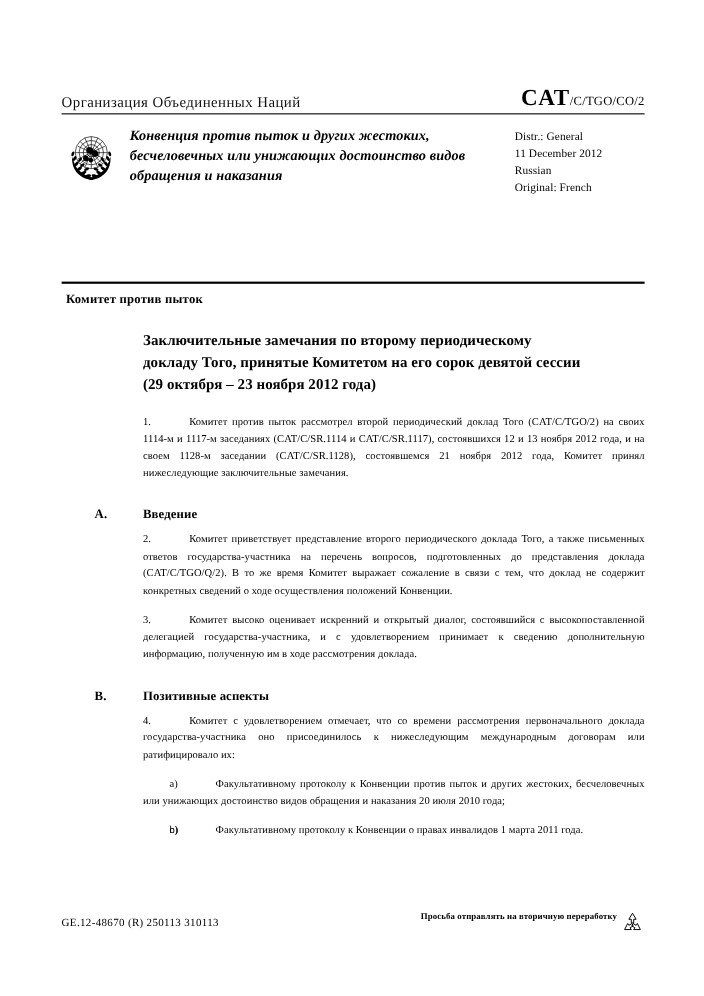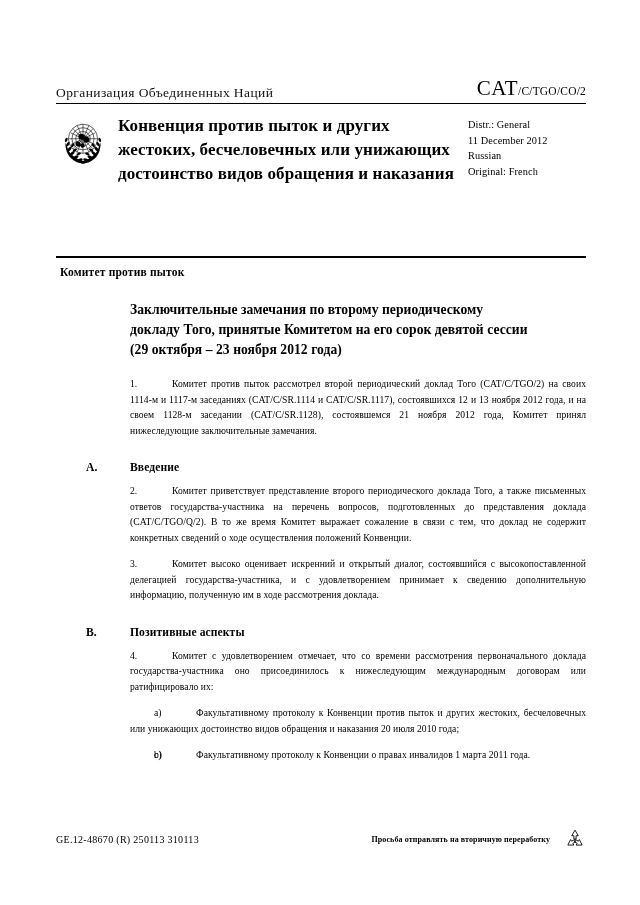--- a/index.html
+++ b/index.html
@@ -43,20 +43,21 @@
     letter-spacing: 0.4px;
     color: #111;
   }
   .symbol {
     text-align: right;
     white-space: nowrap;
   }
   .symbol .sym-main {
     font-size: 21px;
     letter-spacing: 0.5px;
+    font-weight: bold;
   }
   .symbol .sym-sub {
     font-size: 11.5px;
     letter-spacing: 0.2px;
   }
   .rule-thin {
     border-bottom: 1.2px solid #000;
     width: 530px;
   }
   .rule-thick {
@@ -72,26 +73,27 @@
     align-items: flex-start;
     margin-top: 9px;
   }
   .emblem-wrap {
     width: 62px;
     flex: 0 0 62px;
     padding-top: 2px;
   }
   .conv-title {
     flex: 1 1 auto;
-    font-size: 17px;
+    font-size: 13px;
     font-weight: bold;
     line-height: 1.42;
     letter-spacing: 0.1px;
     padding-right: 8px;
     padding-top: 1px;
+    font-style: italic;
   }
   .distr-block {
     flex: 0 0 118px;
     width: 118px;
     font-size: 10.3px;
     line-height: 1.52;
     padding-top: 4px;
     letter-spacing: 0.1px;
   }
 
@@ -190,22 +192,22 @@
     display: flex;
     align-items: center;
     justify-content: space-between;
   }
   .ge-code {
     font-size: 10px;
     letter-spacing: 0.3px;
   }
   .recycle {
     display: flex;
-    align-items: center;
-    gap: 14px;
+    align-items: flex-start;
+    gap: 3px;
   }
   .recycle-text {
     font-size: 8px;
     font-weight: bold;
     letter-spacing: 0.1px;
   }
 </style>
 </head>
 <body>
 

